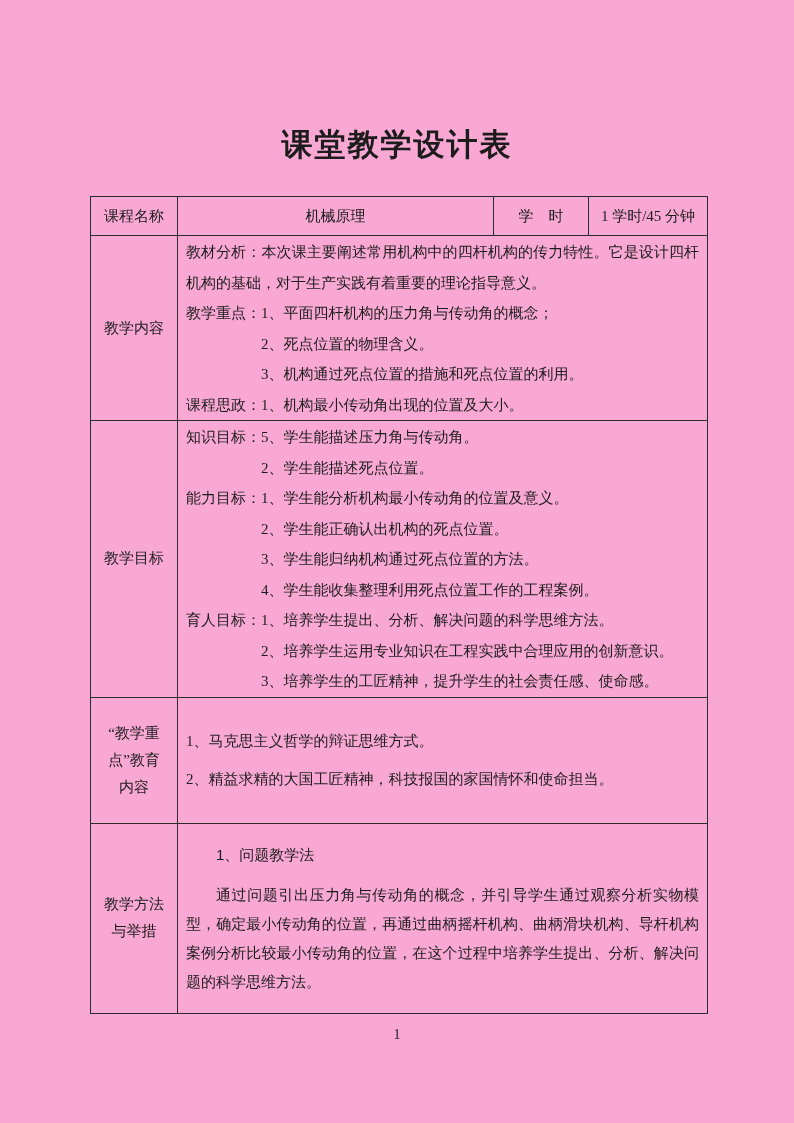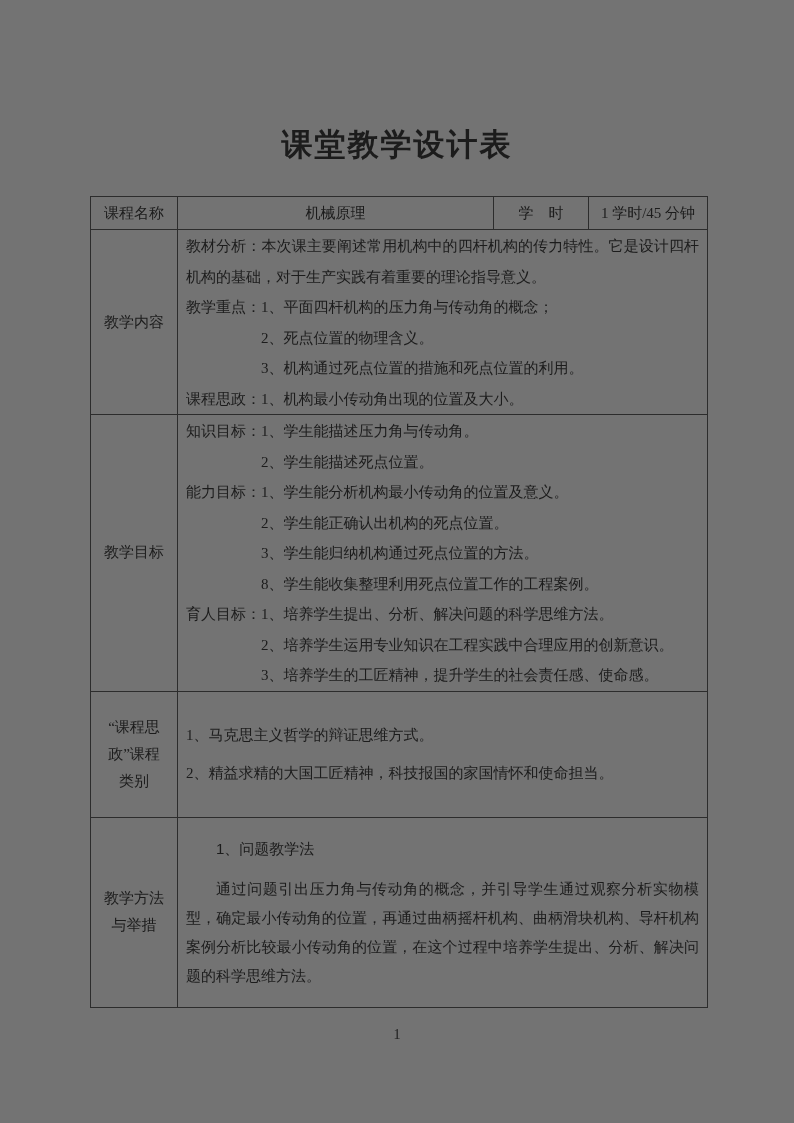--- a/index.html
+++ b/index.html
@@ -3,21 +3,21 @@
 <meta charset="utf-8">
 <style>
   * { box-sizing: border-box; }
   html,body { margin:0; padding:0; }
   body {
     width:794px; height:1123px;
     background:#ffffff;
     font-family:"Liberation Serif","DejaVu Serif",serif;
     color:#1c1c1c;
   }
-  .page { position:relative; width:794px; height:1123px; background:#737373; overflow:hidden; }
+  .page { position:relative; width:794px; height:1123px; background:#f9a8d4; overflow:hidden; }
 
   .doc-title {
     position:absolute; top:124px; left:0; width:100%;
     text-align:center;
     font-size:31px; font-weight:bold;
     letter-spacing:2px;
     font-family:"Liberation Serif","DejaVu Serif",serif;
   }
 
   table.doc-table {
@@ -25,21 +25,21 @@
     width:617px;
     border-collapse:collapse; table-layout:fixed;
   }
   .doc-table td {
     border:1.5px solid #2c2c2c;
     font-size:15px;
     vertical-align:middle;
     padding:2px 8px;
     overflow:hidden;
   }
-  .r1 { height:33px; }
+  .r1 { height:39px; }
   .r2 { height:39px; }
   .r3 { height:184px; }
   .r4 { height:275px; }
   .r5 { height:126px; }
   .r6 { height:144px; }
 
   td.label-cell {
     text-align:center;
     padding:2px 10px;
     line-height:27px;
@@ -100,34 +100,34 @@
         <div><span class="hei">教学重点：</span><span>1、平面四杆机构的压力角与传动角的概念；</span></div>
         <div class="hang">2、死点位置的物理含义。</div>
         <div class="hang">3、机构通过死点位置的措施和死点位置的利用。</div>
         <div><span class="hei">课程思政：</span><span>1、机构最小传动角出现的位置及大小。</span></div>
       </td>
     </tr>
 
     <tr class="r4">
       <td class="label-cell">教学目标</td>
       <td class="content-cell" colspan="3">
-        <div><span class="hei">知识目标：</span><span>1、学生能描述压力角与传动角。</span></div>
+        <div><span class="hei">知识目标：</span><span>5、学生能描述压力角与传动角。</span></div>
         <div class="hang">2、学生能描述死点位置。</div>
         <div><span class="hei">能力目标：</span><span>1、学生能分析机构最小传动角的位置及意义。</span></div>
         <div class="hang">2、学生能正确认出机构的死点位置。</div>
         <div class="hang">3、学生能归纳机构通过死点位置的方法。</div>
-        <div class="hang">8、学生能收集整理利用死点位置工作的工程案例。</div>
+        <div class="hang">4、学生能收集整理利用死点位置工作的工程案例。</div>
         <div><span class="hei">育人目标：</span><span>1、培养学生提出、分析、解决问题的科学思维方法。</span></div>
         <div class="hang">2、培养学生运用专业知识在工程实践中合理应用的创新意识。</div>
         <div class="hang">3、培养学生的工匠精神，提升学生的社会责任感、使命感。</div>
       </td>
     </tr>
 
     <tr class="r5">
-      <td class="label-cell">“课程思政”课程类别</td>
+      <td class="label-cell">“教学重点”教育内容</td>
       <td class="ideology-cell" colspan="3">
         <div>1、马克思主义哲学的辩证思维方式。</div>
         <div>2、精益求精的大国工匠精神，科技报国的家国情怀和使命担当。</div>
       </td>
     </tr>
 
     <tr class="r6">
       <td class="label-cell">教学方法与举措</td>
       <td class="methods-cell" colspan="3">
         <div class="hei method-title">1、问题教学法</div>

